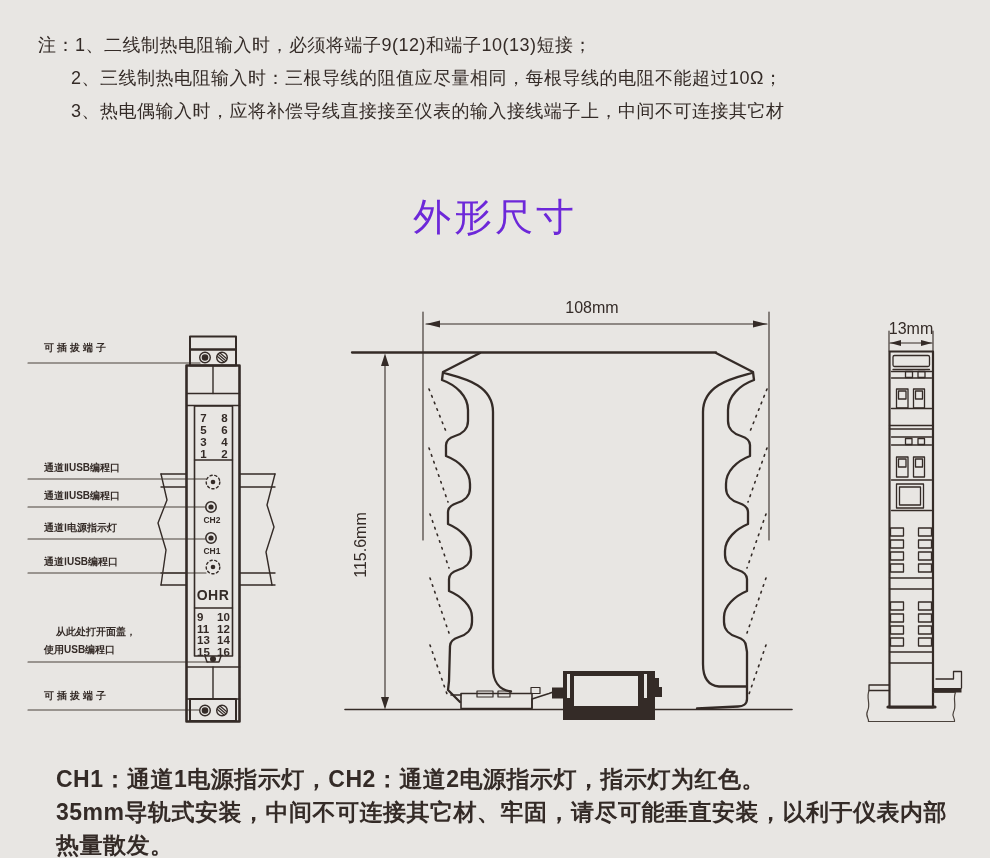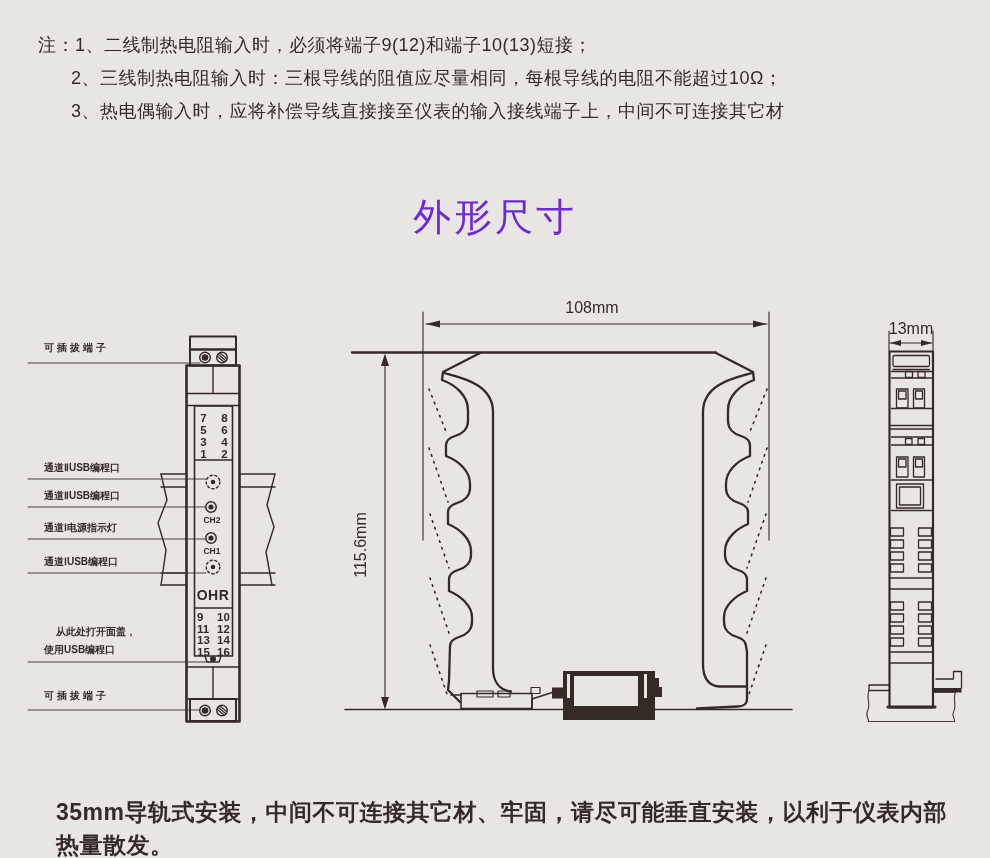--- a/index.html
+++ b/index.html
@@ -265,16 +265,17 @@
         <path d="M869,690.5 C866,698 871,704 867.5,711 C865,716 869,718.5 868.5,721.5"></path>
         <path d="M868.5,721.5 H953.5"></path>
         <path d="M955.5,692.5 C952.5,699 957,706 953.5,712 C951.5,716 955,718 954.5,721.5"></path>
         <path d="M933,692.5 H955.5"></path>
       </g>
     </g>
 
     <text class="dim-text" x="911" y="334" text-anchor="middle">13mm</text>
   </svg>
 
+  <div class="abs footer-line" style="left:56px;top:764px;">CH1：通道1电源指示灯，CH2：通道2电源指示灯，指示灯为红色。</div>
   <div class="abs footer-line" style="left:56px;top:797px;">35mm导轨式安装，中间不可连接其它材、牢固，请尽可能垂直安装，以利于仪表内部</div>
   <div class="abs footer-line" style="left:56px;top:830px;">热量散发。</div>
 
 </div>
 
 </body></html>

